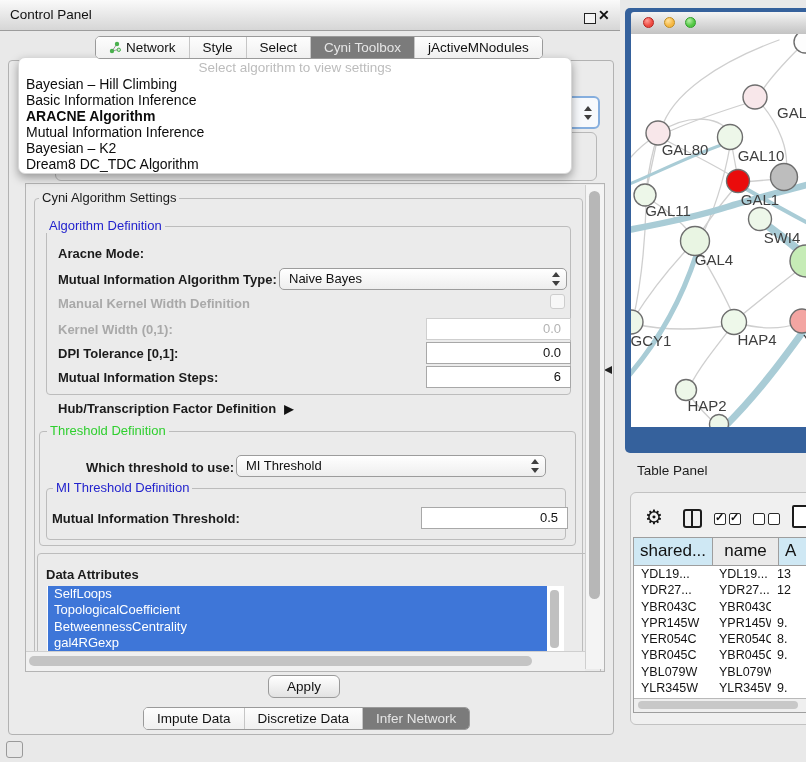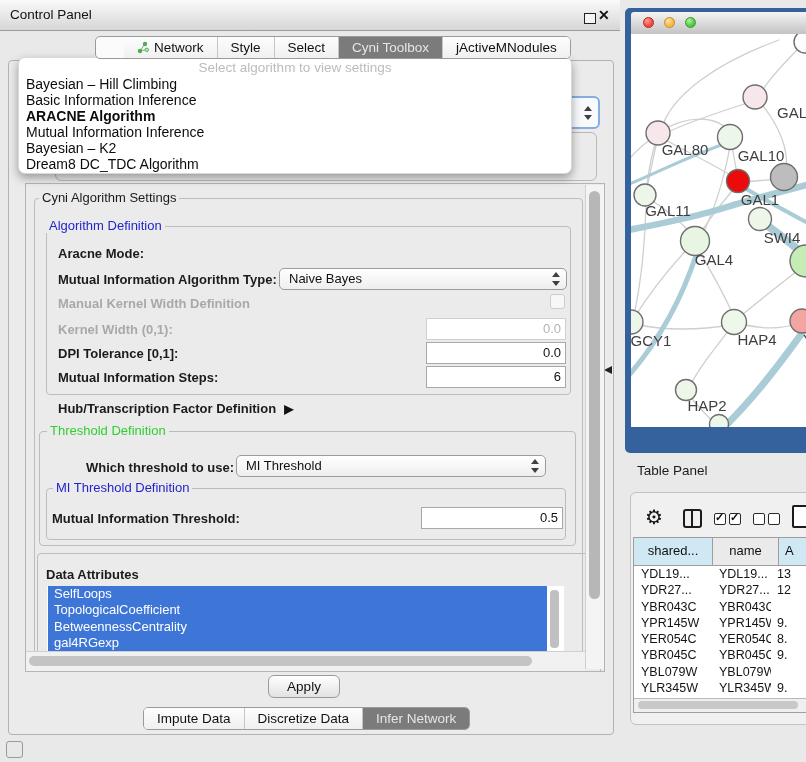--- a/index.html
+++ b/index.html
@@ -9,21 +9,21 @@
   .cp-titlebar{position:absolute;left:0;top:0;width:620px;height:30px;
     background:linear-gradient(#fafafa,#d6d6d6);border-bottom:1px solid #9c9c9c;}
   .cp-title{position:absolute;left:10px;top:7px;font-size:13.5px;color:#111;}
   .float-ic{position:absolute;left:584px;top:13px;width:10px;height:9px;border:1.5px solid #222;background:#f4f4f4;}
   .close-ic{position:absolute;left:598px;top:7px;font-size:14px;font-weight:bold;color:#111;cursor:default;}
   .cp-body{position:absolute;left:8px;top:60px;width:604px;height:673px;background:#ebebeb;
     border:1px solid #b2b2b2;border-radius:4px;}
   
   .tabbar{position:absolute;display:flex;height:21px;border:1px solid #9a9a9a;border-radius:5px;
     overflow:hidden;background:#fbfbfb;z-index:6;}
-  #top-tabs{left:95px;top:36px;padding-left:28px;}
+  #top-tabs{left:95px;top:36px;}
   #bottom-tabs{left:143px;top:707px;z-index:3;justify-content:center;}
   .tab{display:flex;align-items:center;padding:0 13px;font-size:13.5px;color:#111;
     border-left:1px solid #c6c6c6;background:linear-gradient(#fdfdfd,#f0f0f0);white-space:nowrap;}
   .tab:first-child{border-left:none;}
   .tab.sel{background:#7b7b7b;color:#e6e6e6;}
   .neticon{margin-right:5px;display:inline-block;line-height:0;}
   
   .frag-combo{position:absolute;left:556px;top:96px;width:40px;height:29px;background:#f7f9fc;
     border:2px solid #85aede;border-radius:6px;z-index:1;}
   .frag-group{position:absolute;left:55px;top:132px;width:540px;height:47px;border:1px solid #b8b8b8;
@@ -47,21 +47,21 @@
   .lbl.dis{color:#a9a9a9;}
   .combo{position:absolute;height:22px;border:1px solid #9c9c9c;border-radius:5px;
     background:linear-gradient(#ffffff,#eeeeee);box-sizing:border-box;}
   .combo .val{display:block;padding-left:9px;font-size:13px;line-height:20px;color:#111;white-space:nowrap;}
   .stepper{position:absolute;right:5px;top:50%;margin-top:-7px;width:9px;height:14px;}
   .stepper:before{content:"";position:absolute;left:0;top:0;border-left:4.5px solid transparent;
     border-right:4.5px solid transparent;border-bottom:5px solid #3f3f3f;}
   .stepper:after{content:"";position:absolute;left:0;bottom:0;border-left:4.5px solid transparent;
     border-right:4.5px solid transparent;border-top:5px solid #3f3f3f;}
   .field{position:absolute;height:20px;line-height:20px;background:#fff;border:1px solid #a8a8a8;
-    font-size:13px;text-align:right;padding-right:4px;color:#111;}
+    font-size:13px;text-align:right;padding-right:9px;color:#111;}
   .field.dis{color:#b3b3b3;border-color:#cfcfcf;}
   .chk{position:absolute;width:13px;height:13px;border:1px solid #cdcdcd;border-radius:3px;background:#f7f7f7;}
   .arrow-r{display:inline-block;margin-left:8px;font-size:12px;color:#111;}
   .arrow-d{display:inline-block;margin-left:6px;font-size:11px;color:#111;}
   .attr-list{position:absolute;left:21px;top:402px;width:517px;height:66px;background:#fff;}
   .attr-item{height:16.3px;line-height:16.3px;margin-left:1px;width:499px;background:#3e76d8;color:#fff;
     font-size:13px;padding-left:6px;box-sizing:border-box;white-space:nowrap;}
   .attr-scroll{position:absolute;left:503px;top:4px;width:9px;height:58px;background:#c0c0c0;border-radius:4px;}
   .vscroll{position:absolute;left:559px;top:1px;width:18px;height:484px;background:#f4f4f4;border-left:1px solid #cfcfcf;}
   .vthumb{position:absolute;left:3px;top:6px;width:11px;height:408px;background:#b7b7b7;border-radius:6px;}
@@ -88,21 +88,21 @@
     border:1px solid #c2c2c2;border-radius:6px;}
   .gear{position:absolute;left:645px;top:505px;font-size:20px;color:#141414;line-height:24px;}
   .split-ic{position:absolute;left:683px;top:509px;width:15px;height:15px;border:2px solid #1c1c1c;border-radius:3px;}
   .split-ic:after{content:"";position:absolute;left:6px;top:0;width:2px;height:15px;background:#1c1c1c;}
   .tcb{position:absolute;width:10px;height:10px;border:1.5px solid #2a2a2a;border-radius:2px;background:#fff;}
   .tcb.ck:after{content:"✓";position:absolute;left:0;top:-3px;font-size:11px;font-weight:bold;color:#111;}
   .doc-ic{position:absolute;left:792px;top:505px;width:13px;height:19px;border:2px solid #1c1c1c;border-radius:2px;background:#fff;}
   .dtable{position:absolute;left:633px;top:537px;width:179px;height:176px;background:#fff;
     border:1px solid #9e9e9e;box-sizing:border-box;overflow:hidden;}
   .thead{display:flex;height:27px;border-bottom:1px solid #9e9e9e;}
-  .th{box-sizing:border-box;border-right:1px solid #9e9e9e;background:#eaeaea;font-size:13px;color:#111;
+  .th{box-sizing:border-box;border-right:1px solid #9e9e9e;background:#eaeaea;font-size:17px;color:#111;
     text-align:center;line-height:26px;white-space:nowrap;overflow:hidden;}
   .th.hl{background:#cfe8f4;}
   .th.c0{width:79px;}.th.c1{width:66px;}.th.c2{flex:1;text-align:left;padding-left:6px;}
   .trow{display:flex;height:16.3px;line-height:16.3px;font-size:12.5px;color:#141414;}
   .td{box-sizing:border-box;white-space:nowrap;overflow:hidden;}
   .td.c0{width:79px;padding-left:7px;}.td.c1{width:58px;padding-left:6px;}.td.c2{flex:1;padding-left:6px;}
   .t-hscroll{position:absolute;left:0px;bottom:0px;width:177px;height:13px;background:#efefef;border-top:1px solid #b9b9b9;}
   .t-hthumb{position:absolute;left:4px;top:2px;width:160px;height:8px;background:#c8c8c8;border-radius:4px;}
 </style>
 </head>

